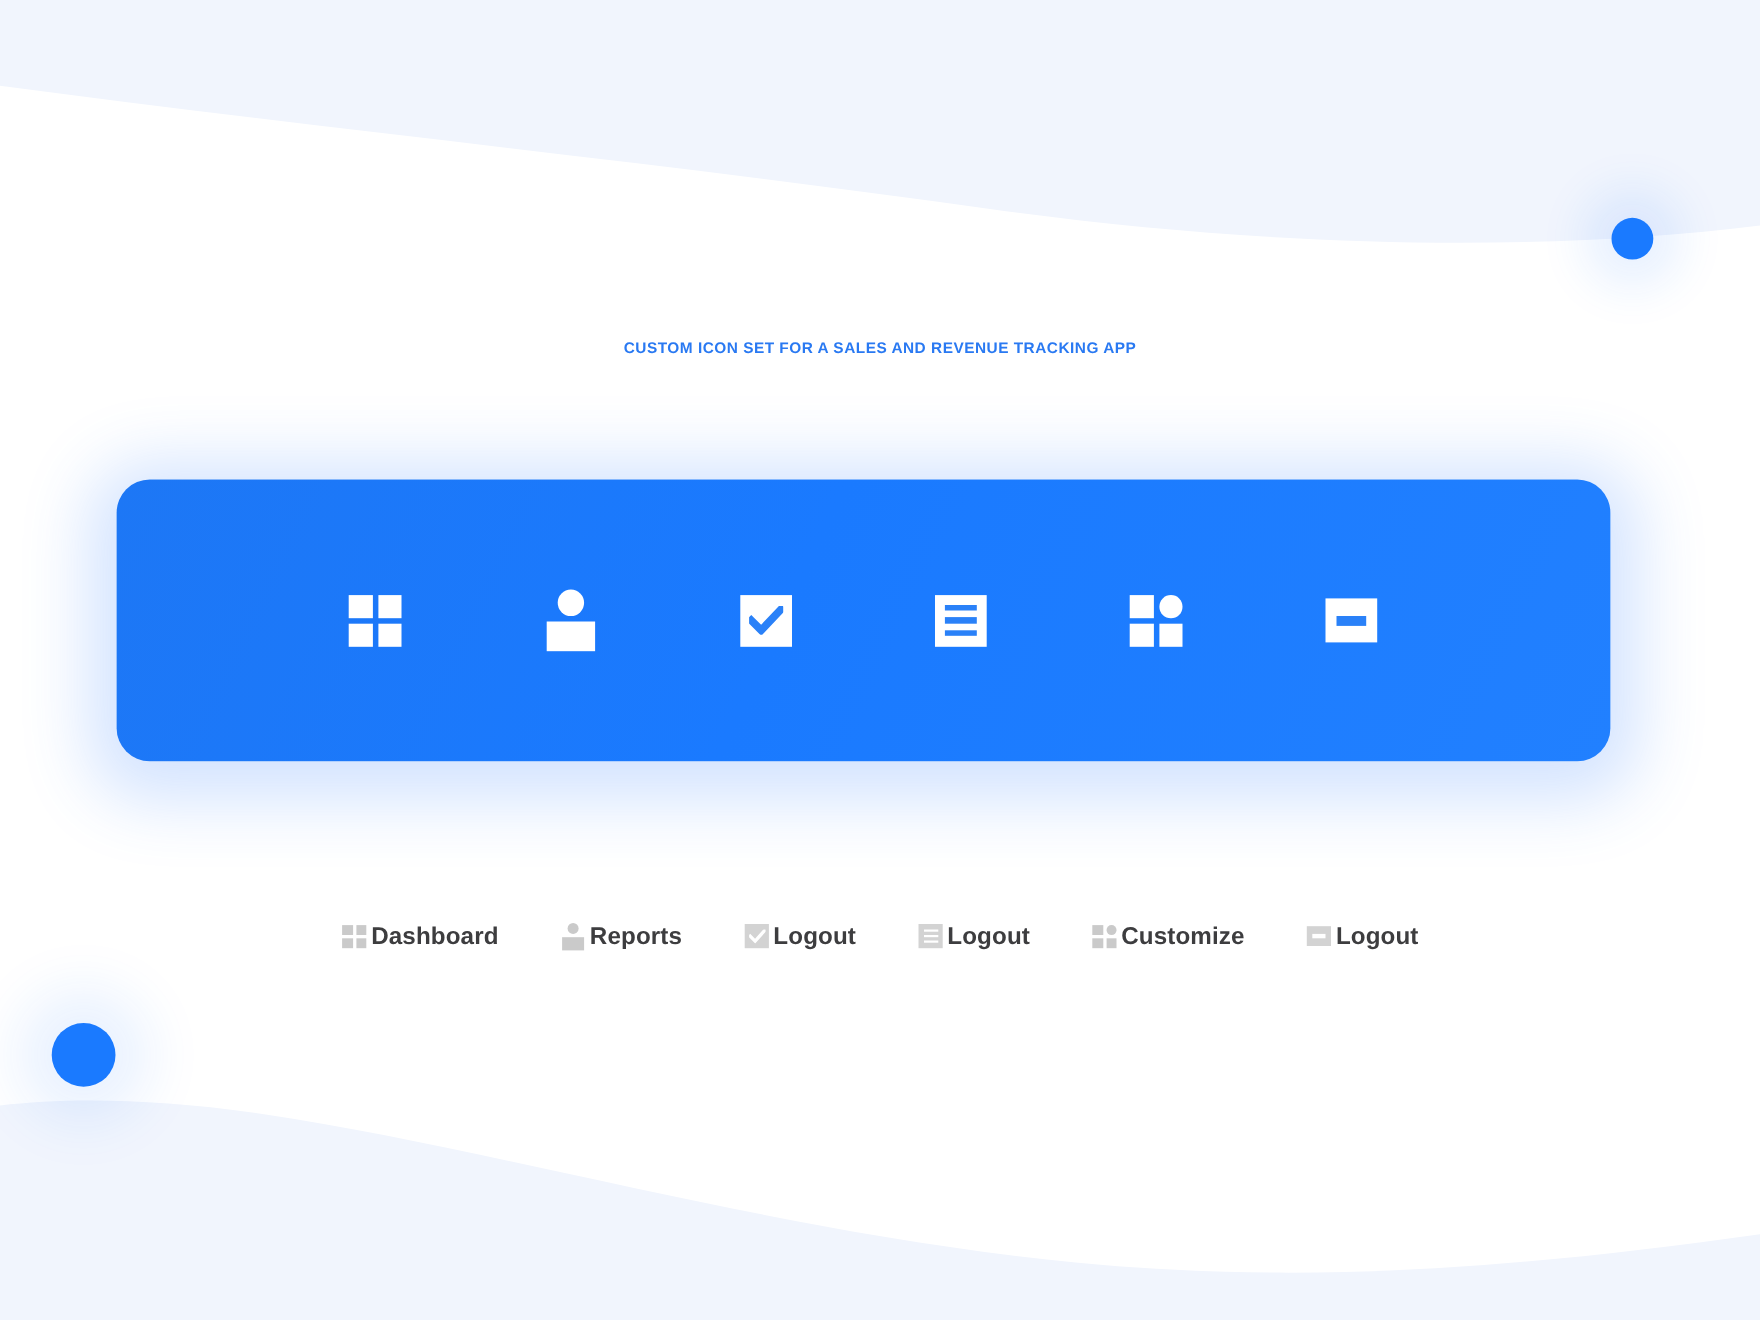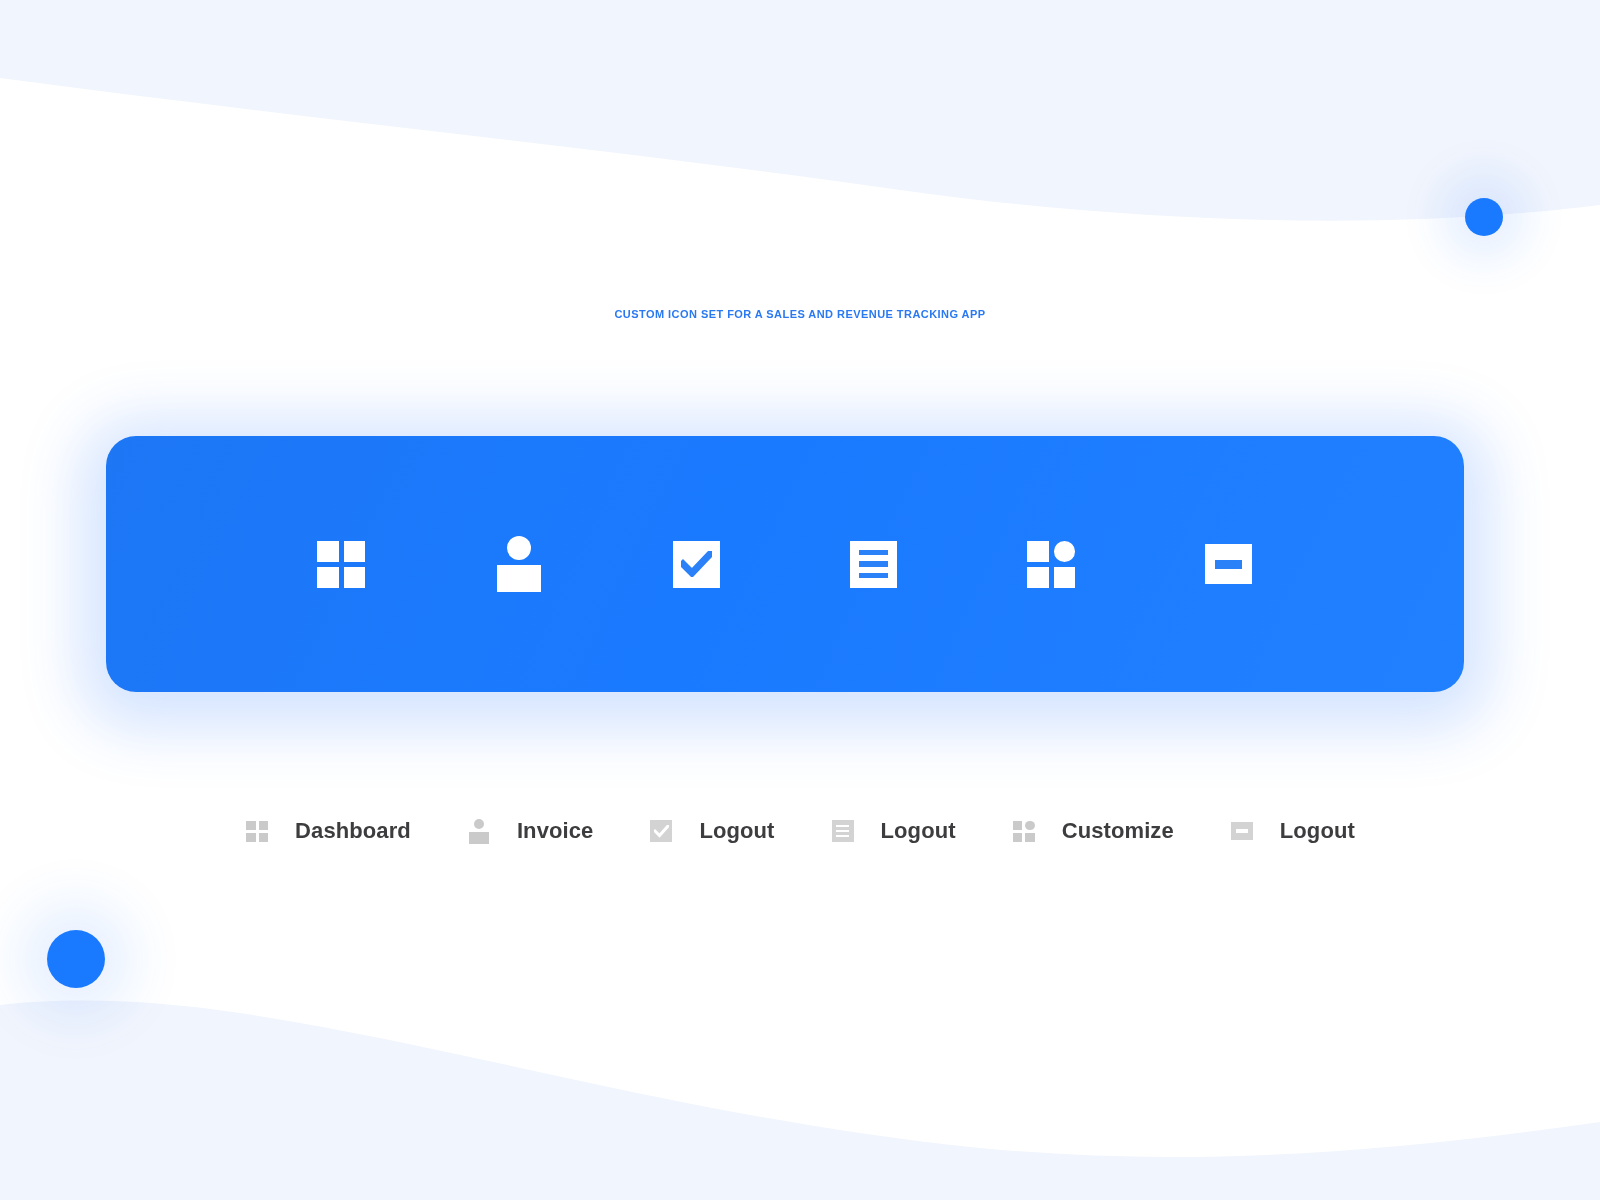--- a/index.html
+++ b/index.html
@@ -51,21 +51,21 @@
   }
 
   
   #page-title {
     position: absolute;
     top: 308px;
     left: 0;
     width: 1600px;
     text-align: center;
     color: #2979f2;
-    font-size: 11px;
+    font-size: 14px;
     font-weight: bold;
     letter-spacing: 0.45px;
     z-index: 3;
   }
 
   
   #icon-card {
     position: absolute;
     left: 106px;
     top: 436px;
@@ -190,22 +190,23 @@
     width: 1600px;
     display: flex;
     justify-content: center;
     align-items: center;
     z-index: 3;
   }
 
   .legend-item {
     display: flex;
     align-items: center;
-    gap: 26px;
+    gap: 3px;
     margin-right: 56px;
+    margin-top: 20px;
   }
   .legend-item:last-child { margin-right: 0; justify-content: flex-end; }
 
   .legend-label {
     font-size: 22px;
     color: #3d3d3f;
     font-weight: bold;
     letter-spacing: 0.1px;
     white-space: nowrap;
   }
@@ -345,21 +346,21 @@
     <span class="legend-label">Dashboard</span>
   </div>
 
   <div class="legend-item">
     <span class="legend-icon">
       <span class="mini-person">
         <span class="head"></span>
           <span class="body"></span>
       </span>
     </span>
-    <span class="legend-label">Invoice</span>
+    <span class="legend-label">Reports</span>
   </div>
 
   <div class="legend-item">
     <span class="legend-icon">
       <span class="mini-check">
         <svg width="15" height="13" viewBox="0 0 15 13">
           <path d="M1 6 L5.5 10.5 L14 1" stroke="#ffffff" stroke-width="3" fill="none" stroke-linecap="square"></path>
         </svg>
       </span>
     </span>

